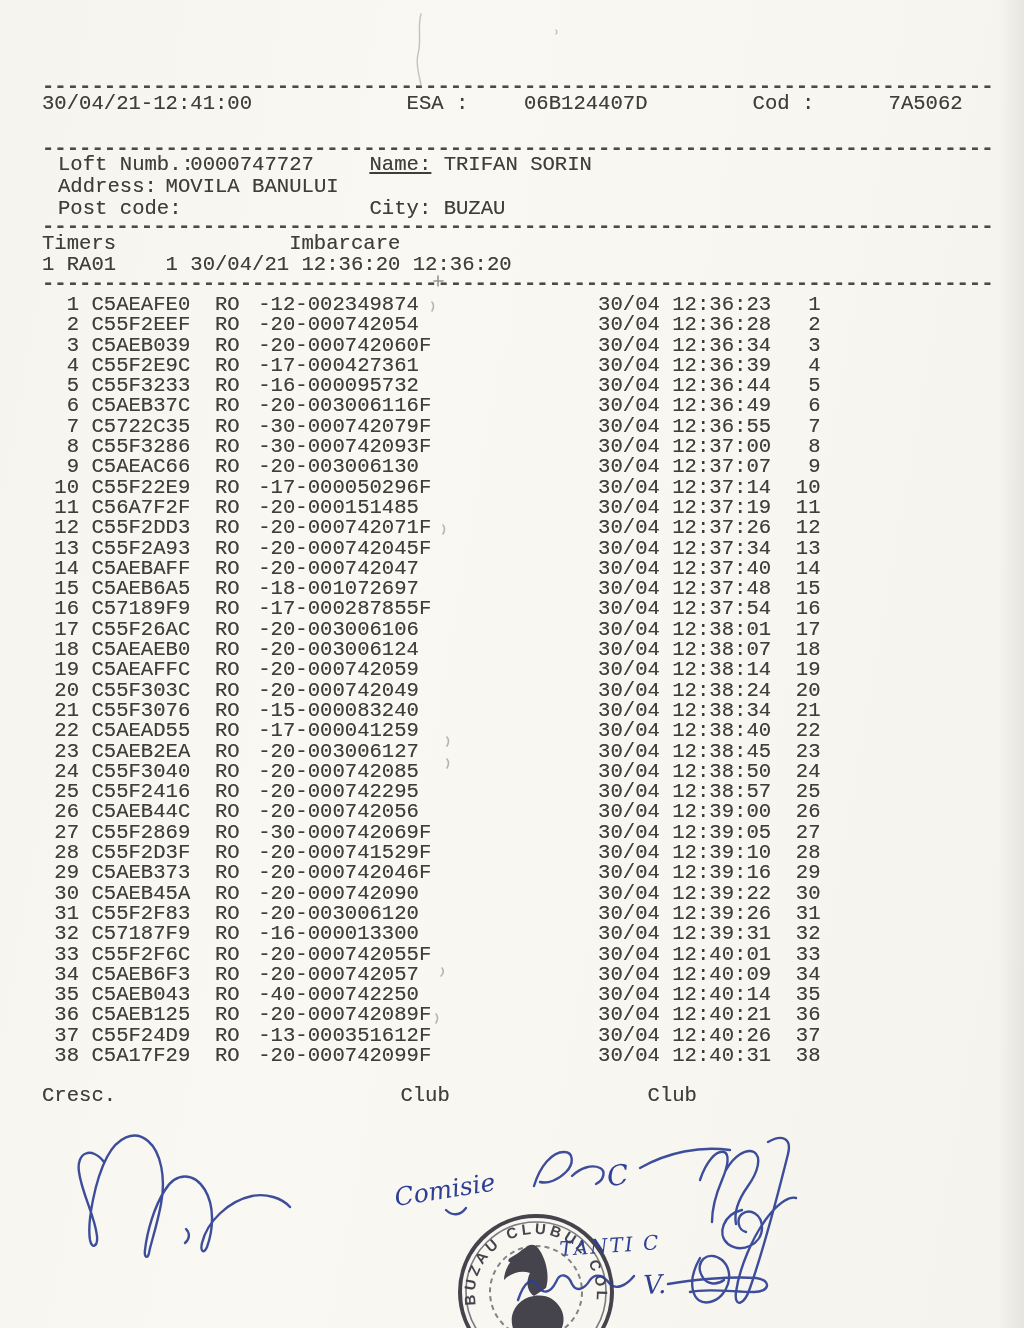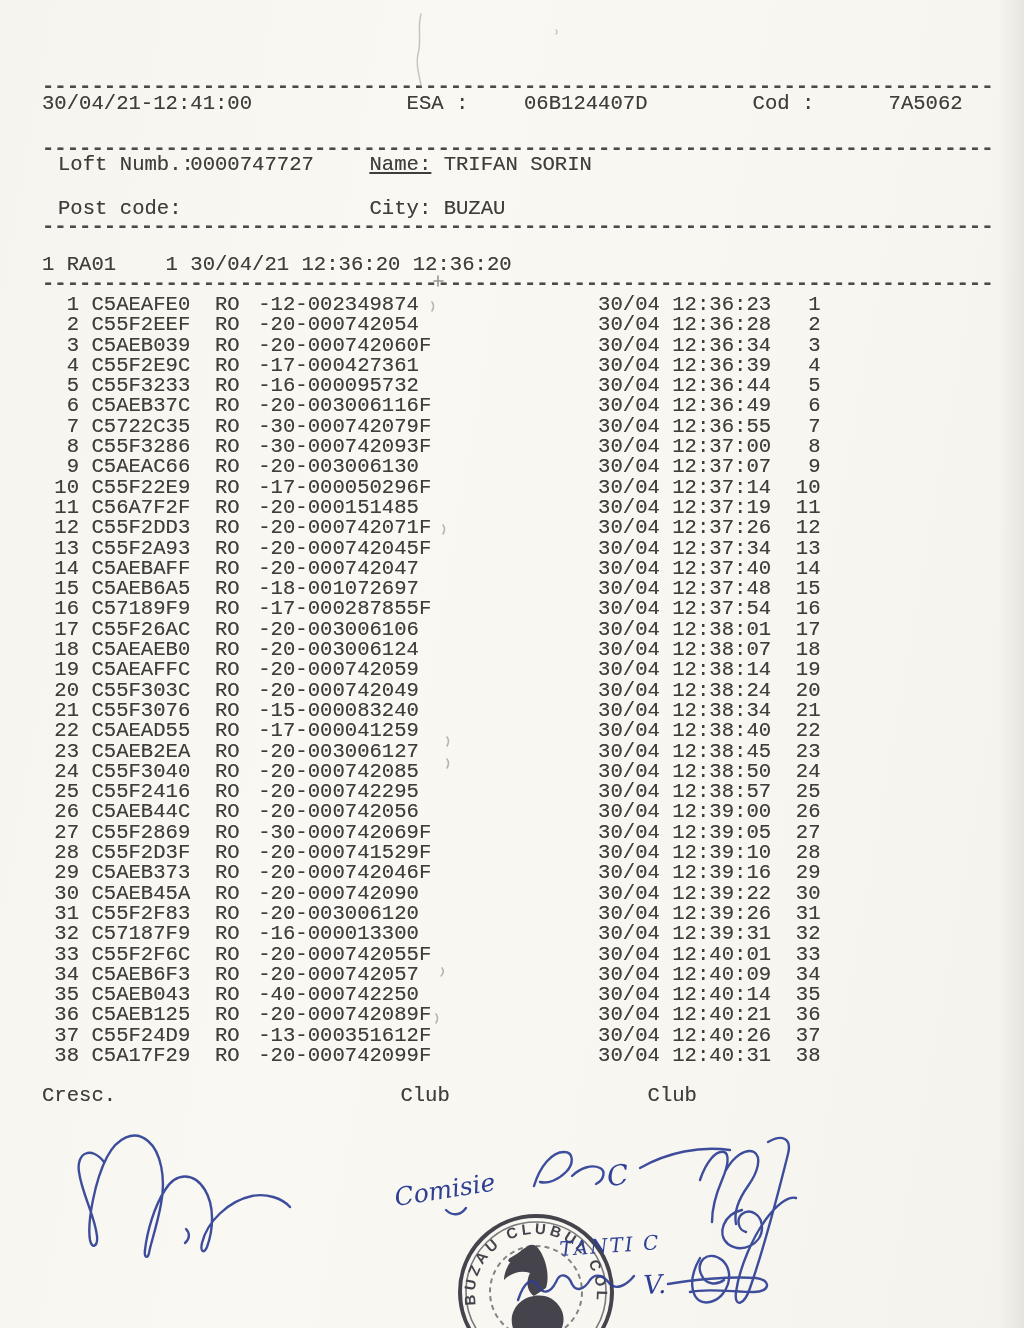--- a/index.html
+++ b/index.html
@@ -81,29 +81,37 @@
 
     <div class="line dash" style="top:138px">-----------------------------------------------------------------------------</div>
 
     <div class="line" style="top:154px">
       <span class="o-label">Loft Numb.:</span>
       <span class="o-loft-value">0000747727</span>
       <span class="o-name-label">Name:</span>
       <span class="o-name-value">TRIFAN SORIN</span>
     </div>
 
+    <div class="line" style="top:176px">
+      <span class="o-label">Address:</span>
+      <span class="o-addr-value">MOVILA BANULUI</span>
+    </div>
 
     <div class="line" style="top:198px">
       <span class="o-label">Post code:</span>
       <span class="o-city-label">City:</span>
       <span class="o-city-value">BUZAU</span>
     </div>
 
     <div class="line dash" style="top:216px">-----------------------------------------------------------------------------</div>
 
+    <div class="line" style="top:233px">
+      <span style="left:0">Timers</span>
+      <span class="t-imbarcare">Imbarcare</span>
+    </div>
 
     <div class="line" style="top:254px">
       <span class="tr-no">1</span>
       <span class="tr-id">RA01</span>
       <span class="tr-count">1</span>
       <span class="tr-date">30/04/21</span>
       <span class="tr-t1">12:36:20</span>
       <span class="tr-t2">12:36:20</span>
     </div>
 

